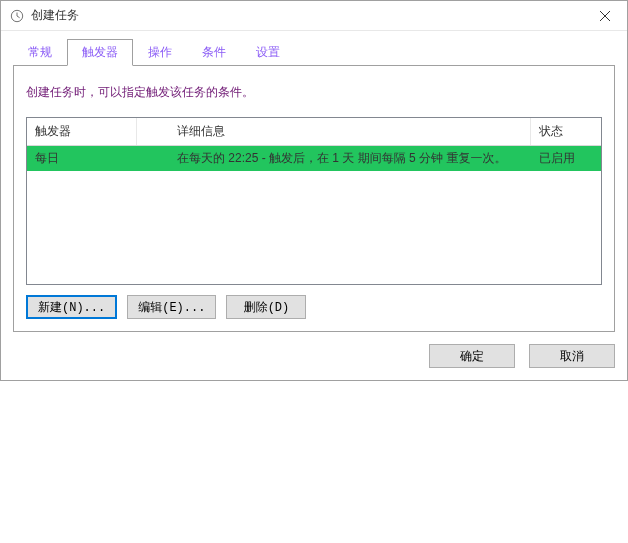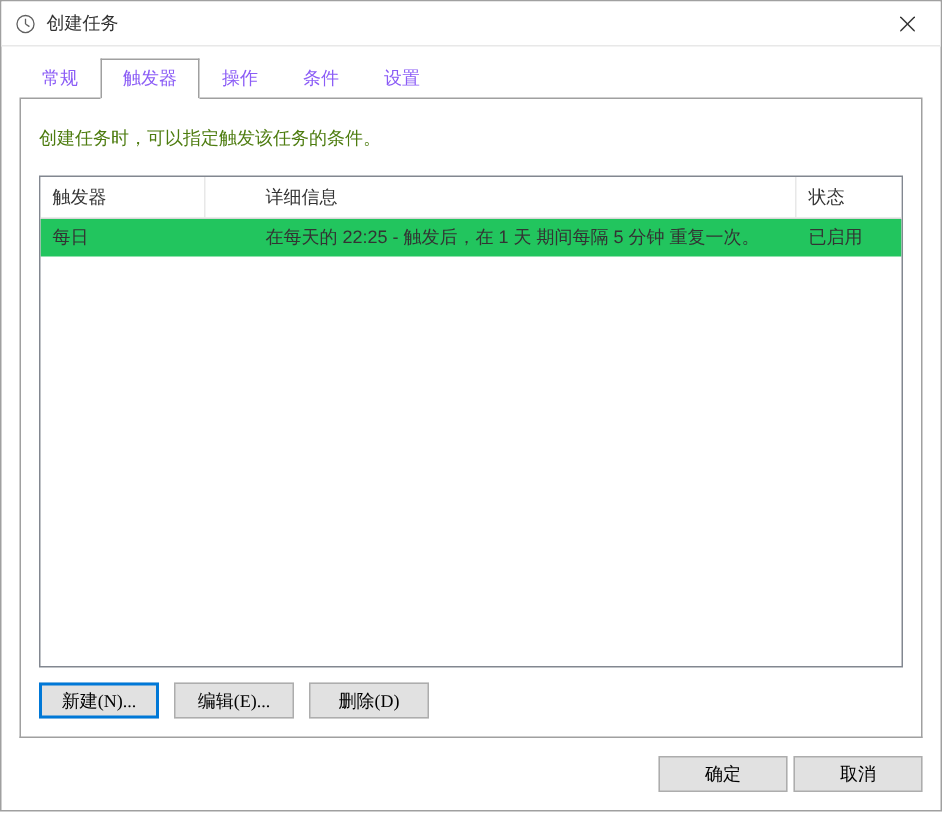--- a/index.html
+++ b/index.html
@@ -10,21 +10,21 @@
     body {
       font-family: "Microsoft YaHei", "Segoe UI", Tahoma, sans-serif;
       font-size: 12px;
       background: #fff;
       width: 628px;
       height: 543px;
       overflow: hidden;
     }
     .window {
       width: 628px;
-      height: 541px;
+      height: 381px;
       border: 1px solid #a0a0a0;
       display: flex;
       flex-direction: column;
       background: #fff;
     }
     .titlebar {
       height: 30px;
       display: flex;
       align-items: center;
       padding: 0 0 0 8px;
@@ -84,21 +84,21 @@
       margin: 0 12px;
       border: 1px solid #a0a0a0;
       border-top: none;
       padding: 12px;
       flex: 1;
       display: flex;
       flex-direction: column;
     }
     .info-text {
       margin: 6px 0 16px 0;
-      color: #4d7c0f;
+      color: #701a75;
     }
     .listview {
       border: 1px solid #828790;
       flex: 1;
       background: #fff;
       overflow: hidden;
     }
     .lv-header {
       display: flex;
       background: #fff;
@@ -133,31 +133,31 @@
       gap: 10px;
       margin-top: 10px;
     }
     .btn {
       min-width: 80px;
       height: 24px;
       padding: 0 10px;
       border: 1px solid #adadad;
       background: #e1e1e1;
       cursor: pointer;
-      font-family: Liberation Serif, serif;
+      font-family: Liberation Mono, monospace;
       font-size: 12px;
       text-align: center;
     }
     .btn.default {
       border: 2px solid #0078d7;
     }
     .footer {
       display: flex;
       justify-content: flex-end;
-      gap: 4px;
+      gap: 14px;
       padding: 12px;
     }
     .footer .btn {
       min-width: 86px;
     }
   </style>
 </head>
 <body>
 
 <div class="window">

